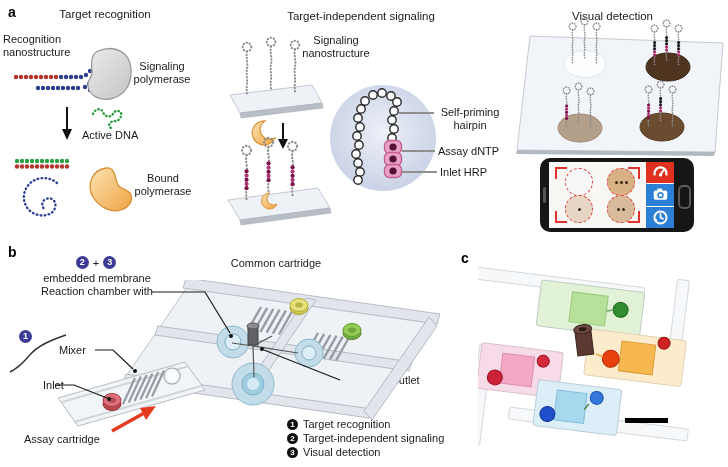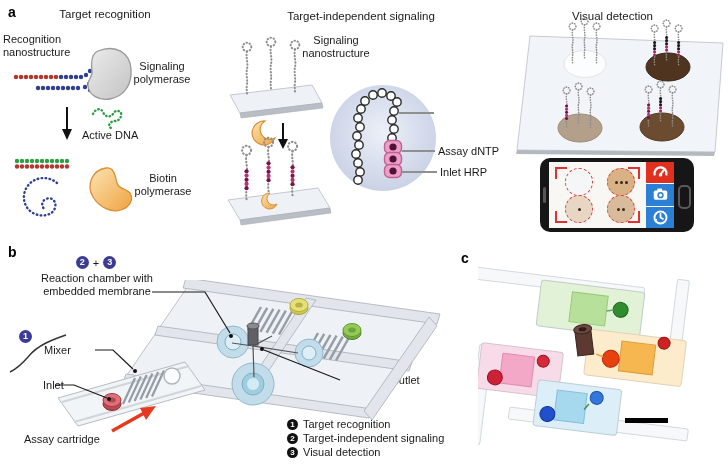--- a/index.html
+++ b/index.html
@@ -85,21 +85,21 @@
   <div class="lbl2" style="left:3px;top:33px">
     <div>Recognition</div>
     <div>nanostructure</div>
   </div>
   <div class="lbl2 center" style="left:126px;top:60px;width:72px">
     <div>Signaling</div>
     <div>polymerase</div>
   </div>
   <div class="lbl" style="left:82px;top:129px">Active DNA</div>
   <div class="lbl2 center" style="left:127px;top:172px;width:72px">
-    <div>Biotin</div>
+    <div>Bound</div>
     <div>polymerase</div>
   </div>
 
   <svg class="abs" style="left:0;top:25px" width="230" height="215" viewBox="0 0 230 215">
 
     <g>
       <g fill="#b5342a">
         <circle cx="16" cy="52" r="2.2"></circle>
           <circle cx="21" cy="52" r="2.2"></circle>
           <circle cx="26" cy="52" r="2.2"></circle>
@@ -241,20 +241,24 @@
       <rect x="59.5" y="69.5" width="17" height="13" rx="5" fill="#e9a2c6" stroke="#c45f95" stroke-width="1.4"></rect>
       <circle cx="68" cy="76" r="3.6" fill="#541038"></circle>
       <rect x="59.5" y="81.5" width="17" height="13" rx="5" fill="#e9a2c6" stroke="#c45f95" stroke-width="1.4"></rect>
       <circle cx="68" cy="88" r="3.6" fill="#541038"></circle>
     </g>
   </svg>
 
   <div class="ptr" style="left:399px;top:112px;width:35px"></div>
   <div class="ptr" style="left:402px;top:150px;width:33px"></div>
   <div class="ptr" style="left:402px;top:171px;width:35px"></div>
+  <div class="lbl2 center" style="left:436px;top:106px;width:68px">
+    <div>Self-priming</div>
+    <div>hairpin</div>
+  </div>
   <div class="lbl" style="left:438px;top:145px">Assay dNTP</div>
   <div class="lbl" style="left:440px;top:166px">Inlet HRP</div>
 
   <div class="lbl" style="left:540px;top:10px;width:145px;font-size:11.5px">
       <span class="center" style="display:block">Visual detection</span>
     </div>
 
   <svg class="abs" style="left:490px;top:15px" width="238" height="145" viewBox="0 0 238 145">
     <polygon points="40,21 233,28 225,137 27,135" fill="#f1f4f8" stroke="#c6cbd1" stroke-width="1"></polygon>
     <polygon points="27,135 225,137 224,141 26,139" fill="#b3b9c0" stroke="none"></polygon>
@@ -327,25 +331,28 @@
   </div>
 
   <div class="panel-letter" style="left:8px;top:244px">b</div>
 
   <div class="abs" style="left:60px;top:256px;width:72px;display:flex;align-items:center;justify-content:center;gap:4px">
     <span class="badge">2</span>
     <span style="font-size:11px">+</span>
     <span class="badge">3</span>
   </div>
   <div class="lbl2 center" style="left:38px;top:272px;width:118px">
+    <div>embedded membrane</div>
     <div>Reaction chamber with</div>
-    <div>embedded membrane</div>
-  </div>
+  </div>
+  <div class="lbl" style="left:215px;top:257px;width:122px">
+      <span class="center" style="display:block">Common cartridge</span>
+    </div>
   <span class="badge abs" style="left:19px;top:330px">1</span>
-  <div class="lbl" style="left:44px;top:344px">Mixer</div>
+  <div class="lbl" style="left:59px;top:344px">Mixer</div>
   <div class="lbl" style="left:43px;top:379px">Inlet</div>
   <div class="lbl" style="left:24px;top:433px">Assay cartridge</div>
   <div class="lbl" style="left:345px;top:374px">Common outlet</div>
 
   <svg class="abs" style="left:0;top:280px" width="470" height="187" viewBox="0 0 470 187">
 
     <polygon points="190,3 435,38 370,133 125,98" fill="#eef1f5" stroke="#bfc4cb" stroke-width="1"></polygon>
 
     <g fill="#e2e6ec" stroke="#a8aeb6" stroke-width="0.8">
       <polygon points="186,-2 440,34 437,44 183,8"></polygon>

